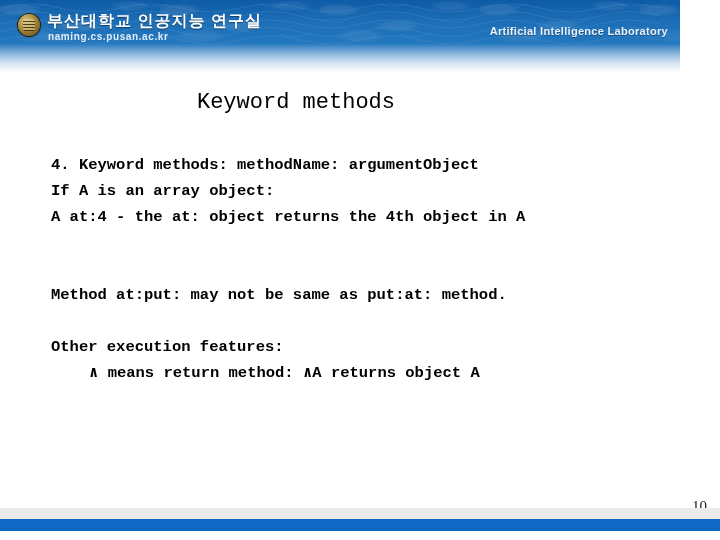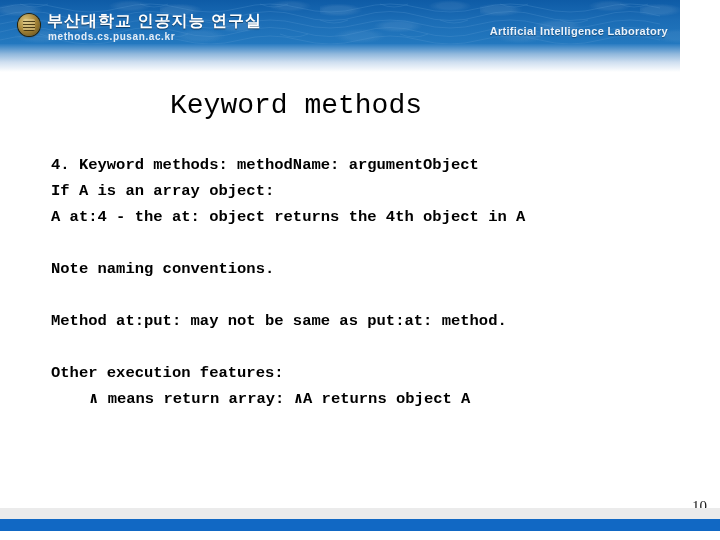--- a/index.html
+++ b/index.html
@@ -111,21 +111,21 @@
     text-shadow: 0 1px 1px rgba(0,0,0,0.35);
   }
 
   
   .slide-title {
     position: absolute;
     left: 0;
     top: 90px;
     width: 592px;
     text-align: center;
-    font-size: 28px;
+    font-size: 22px;
     font-weight: normal;
     color: #000000;
     letter-spacing: 0px;
   }
 
   
   .body-block {
     position: absolute;
     left: 51px;
     top: 152px;
@@ -199,40 +199,39 @@
         <path d="M280 34 q14 6 28 0"></path>
       <path d="M400 34 q14 6 28 0"></path>
         <path d="M520 34 q14 6 28 0"></path>
         <path d="M640 34 q14 6 28 0"></path>
     </g>
   </svg>
   <div class="header-fade"></div>
 
   <div class="emblem"></div>
   <div class="org-name">부산대학교 인공지능 연구실</div>
-  <div class="org-url">methods.cs.pusan.ac.kr</div>
+  <div class="org-url">naming.cs.pusan.ac.kr</div>
   <div class="lab-name">Artificial Intelligence Laboratory</div>
 </div>
 
 <div class="slide-title">Keyword methods</div>
 
 <div class="body-block">
   <div class="line">4. Keyword methods: methodName: argumentObject</div>
   <div class="line">If A is an array object:</div>
   <div class="line">A at:4 - the at: object returns the 4th object in A</div>
 
   <div class="gap-sm"></div>
 
-  <div class="line">Note naming conventions.</div>
 
   <div class="gap-sm"></div>
 
   <div class="line">Method at:put: may not be same as put:at: method.</div>
 
   <div class="gap-sm"></div>
 
   <div class="line">Other execution features:</div>
-  <div class="line indent-2">∧ means return array: ∧A returns object A</div>
+  <div class="line indent-2">∧ means return method: ∧A returns object A</div>
 </div>
 
 <div class="page-num">10</div>
 <div class="footer-gray"></div>
 <div class="footer-blue"></div>
 
 </body></html>

